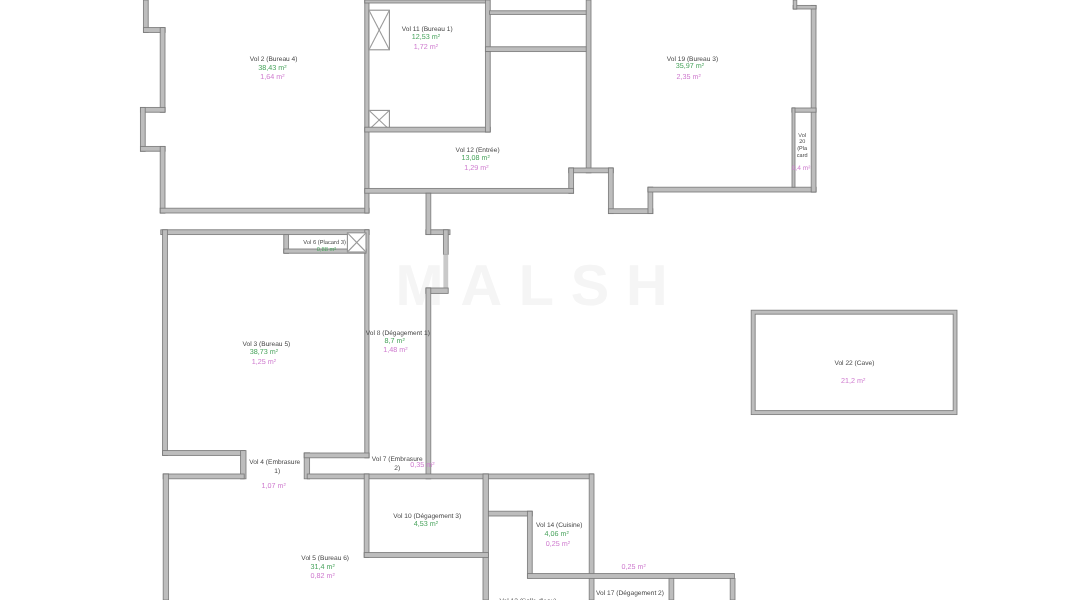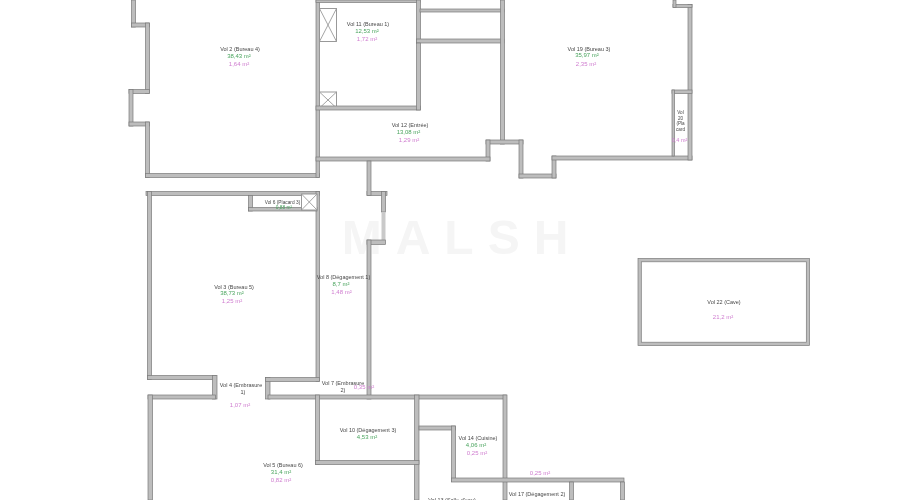--- a/index.html
+++ b/index.html
@@ -1,16 +1,16 @@
 <!DOCTYPE html>
 <html><head>
 <meta charset="utf-8">
 <style>
 html,body{margin:0;padding:0;background:#ffffff;}
-#plan{width:816px;height:500px;position:relative;overflow:hidden;margin-left:12px;}
+#plan{width:816px;height:500px;position:relative;overflow:hidden;}
 text{font-family:"Liberation Sans",sans-serif;}
 .t{fill:#474747;font-size:5.5px;}
 .g{fill:#4aa45e;font-size:6px;}
 .p{fill:#cf7ccf;font-size:6px;}
 .w{fill:#bdbdbd;stroke:#7a7a7a;stroke-width:0.7;}
 .lw{fill:#c9c9c9;}
 .x{fill:#ffffff;stroke:#8f8f8f;stroke-width:0.9;}
 .xl{stroke:#9a9a9a;stroke-width:0.9;}
 </style>
 </head>

